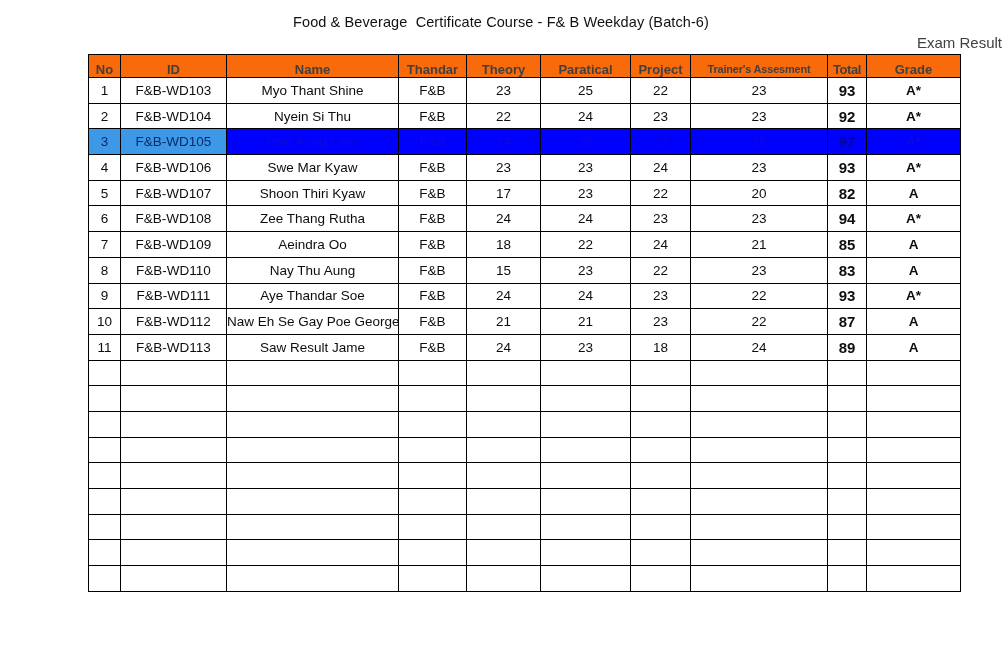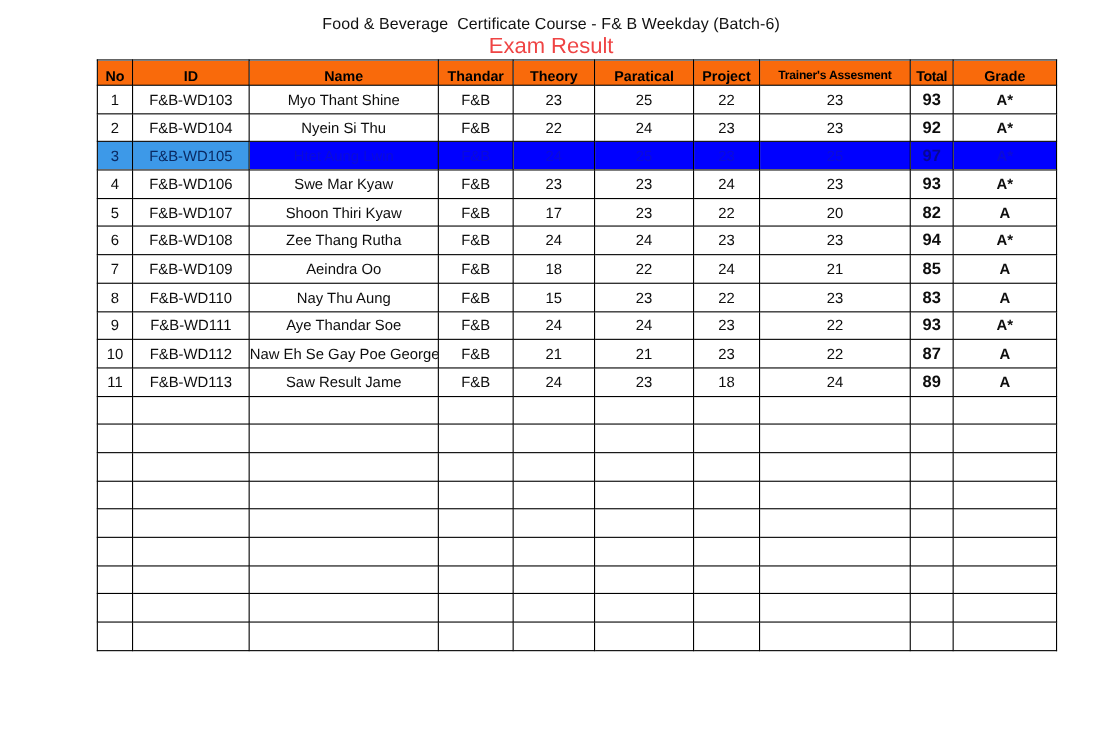--- a/index.html
+++ b/index.html
@@ -24,25 +24,26 @@
     text-align: center;
   }
   .title-line1 {
     font-size: 14.5px;
     color: #111111;
     line-height: 19px;
     letter-spacing: 0.1px;
     white-space: pre;
   }
   .title-line2 {
-    font-size: 20px;
-    color: #ef4444;
+    font-size: 15px;
+    color: #404040;
     line-height: 19px;
     margin-top: 1px;
     white-space: pre;
+    text-align: right;
   }
 
   
   .sheet {
     position: absolute;
     left: 88px;
     top: 54px;
     width: 872px;
     border-collapse: collapse;
     table-layout: fixed;
@@ -57,21 +58,21 @@
     overflow: hidden;
     white-space: nowrap;
   }
 
   
   .sheet thead th {
     background: #F96A0B;
     height: 23px;
     font-size: 13px;
     font-weight: bold;
-    color: #000000;
+    color: #404040;
     vertical-align: bottom;
     padding-bottom: 1px;
     line-height: 13px;
   }
   .sheet thead th.hdr-trainer { font-weight: bold; letter-spacing: -0.2px; font-size: 11px; margin-top: 20px; }
   .sheet thead th.hdr-total   { letter-spacing: -0.4px; }
 
   
   .sheet tbody tr { height: 25.7px; }
   .sheet tbody td {

